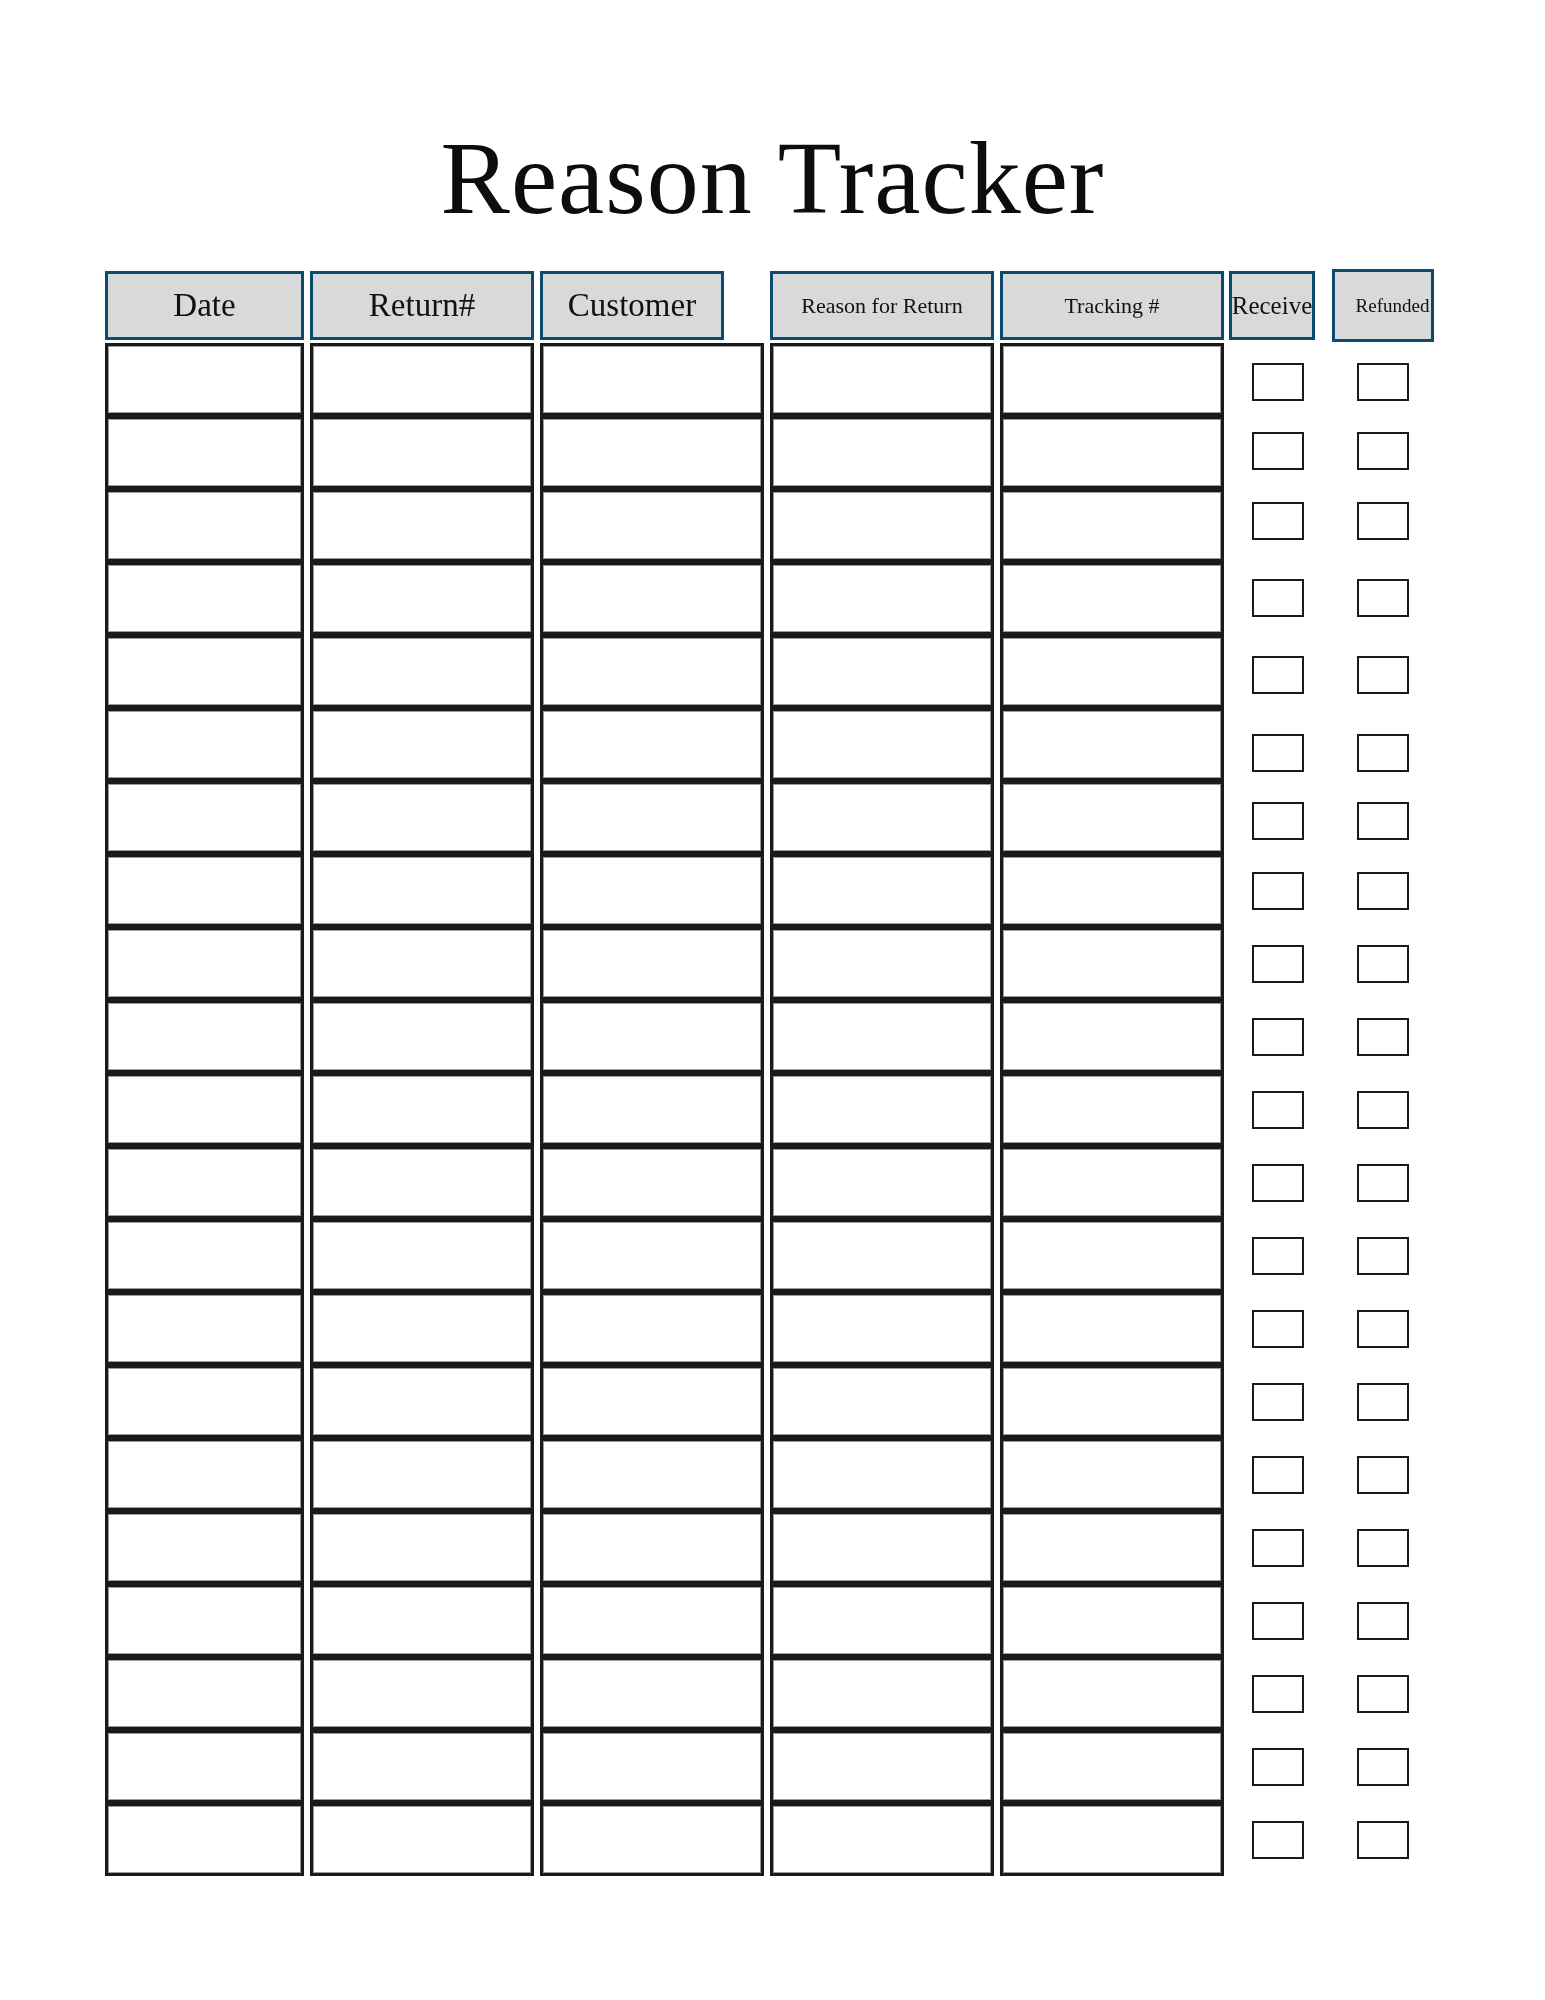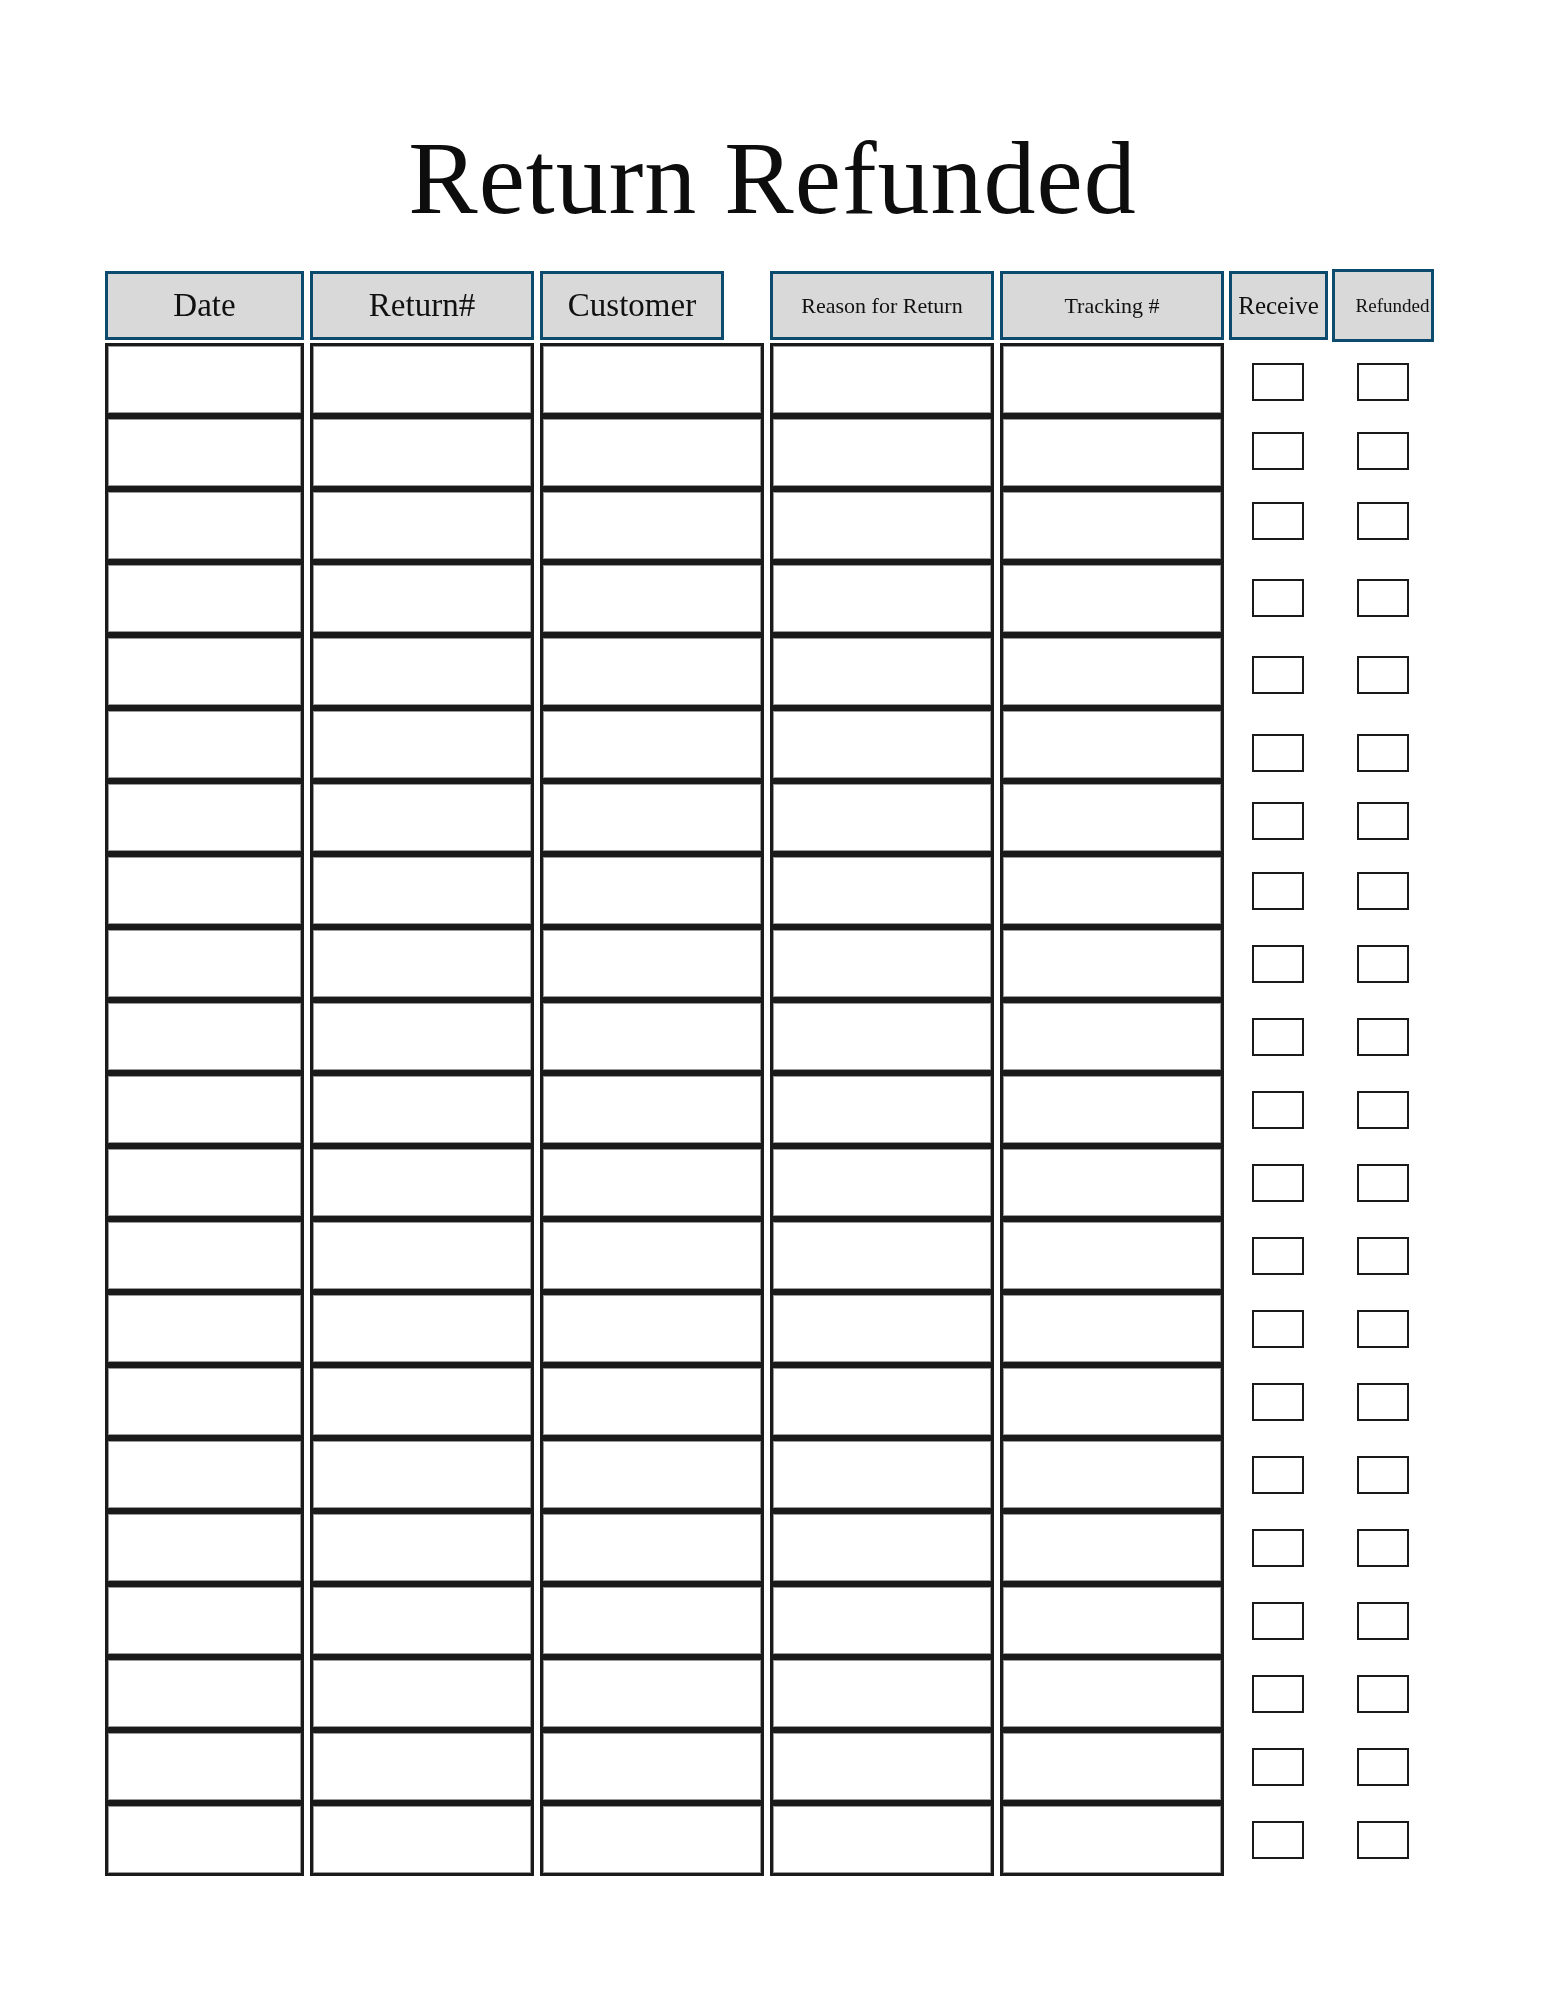--- a/index.html
+++ b/index.html
@@ -9,28 +9,28 @@
   .hdr.big { font-size: 33px; }
   .hdr.mid { font-size: 22px; }
   .hdr.rcv { font-size: 25px; }
   .hdr.ref { font-size: 19px; top: 269px; height: 73px; }
   .cell { position: absolute; height: 73px; border: 3px solid #1a1a1a; box-sizing: border-box; background: #fff; box-shadow: inset 0 0 0 1px #9a9a9a; }
   .chk { position: absolute; width: 52px; height: 38px; border: 2px solid #1a1a1a; box-sizing: border-box; background: #fff; }
 </style>
 </head>
 <body>
 
-<h1 class="title">Return Refunded</h1>
+<h1 class="title">Reason Tracker</h1>
 
 <div class="hdr big" style="left:105px;width:199px;">Date</div>
 <div class="hdr big" style="left:310px;width:224px;">Return#</div>
 <div class="hdr big" style="left:540px;width:184px;">Customer</div>
 <div class="hdr mid" style="left:770px;width:224px;">Reason for Return</div>
 <div class="hdr mid" style="left:1000px;width:224px;">Tracking #</div>
-<div class="hdr rcv" style="left:1229px;width:99px;">Receive</div>
+<div class="hdr rcv" style="left:1229px;width:86px;">Receive</div>
 <div class="hdr ref" style="left:1332px;width:102px;padding-left:19px;">Refunded</div>
 
 <div id="grid">
     <div class="cell" style="left: 105px; top: 343px; width: 199px;"></div>
     <div class="cell" style="left: 310px; top: 343px; width: 224px;"></div>
     <div class="cell" style="left: 540px; top: 343px; width: 224px;"></div>
     <div class="cell" style="left: 770px; top: 343px; width: 224px;"></div>
     <div class="cell" style="left: 1000px; top: 343px; width: 224px;"></div>
     <div class="chk" style="left: 1252px; top: 363px;"></div>
     <div class="chk" style="left: 1357px; top: 363px;"></div>

